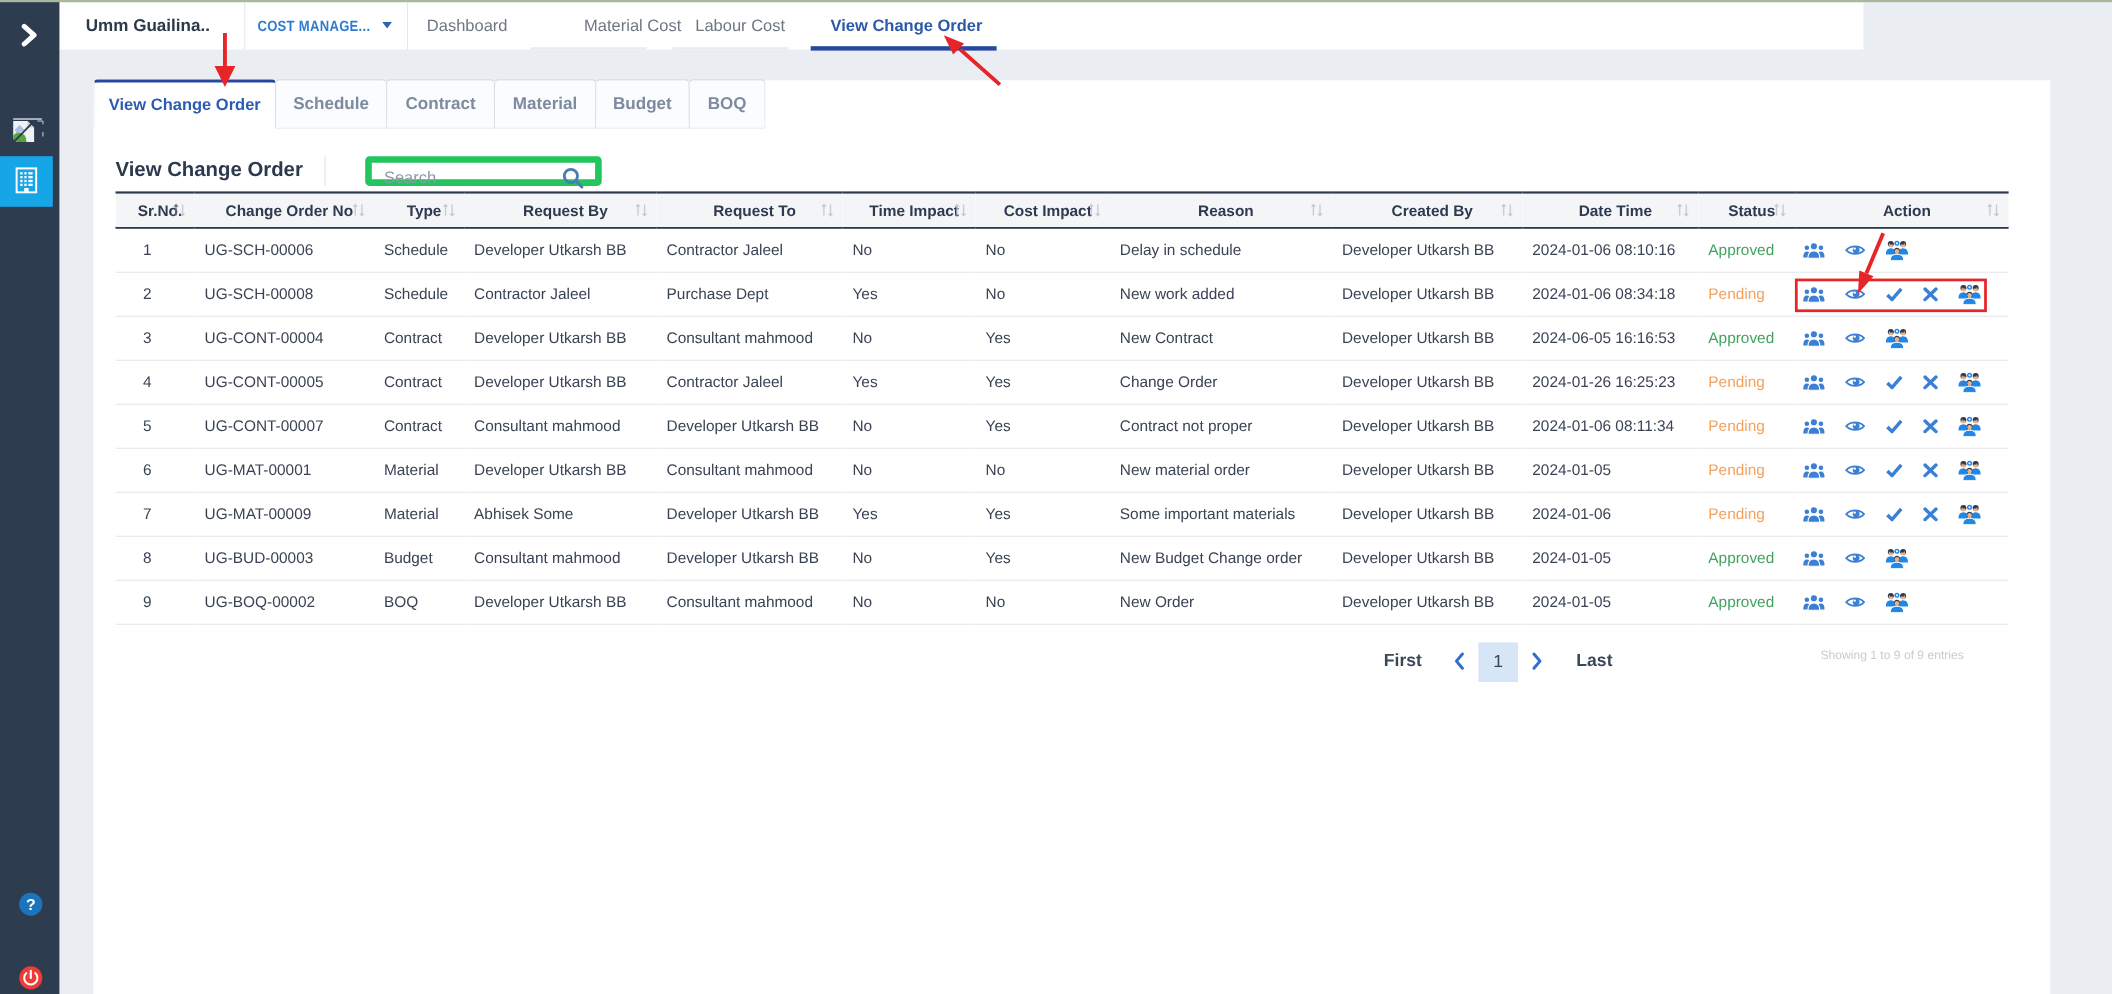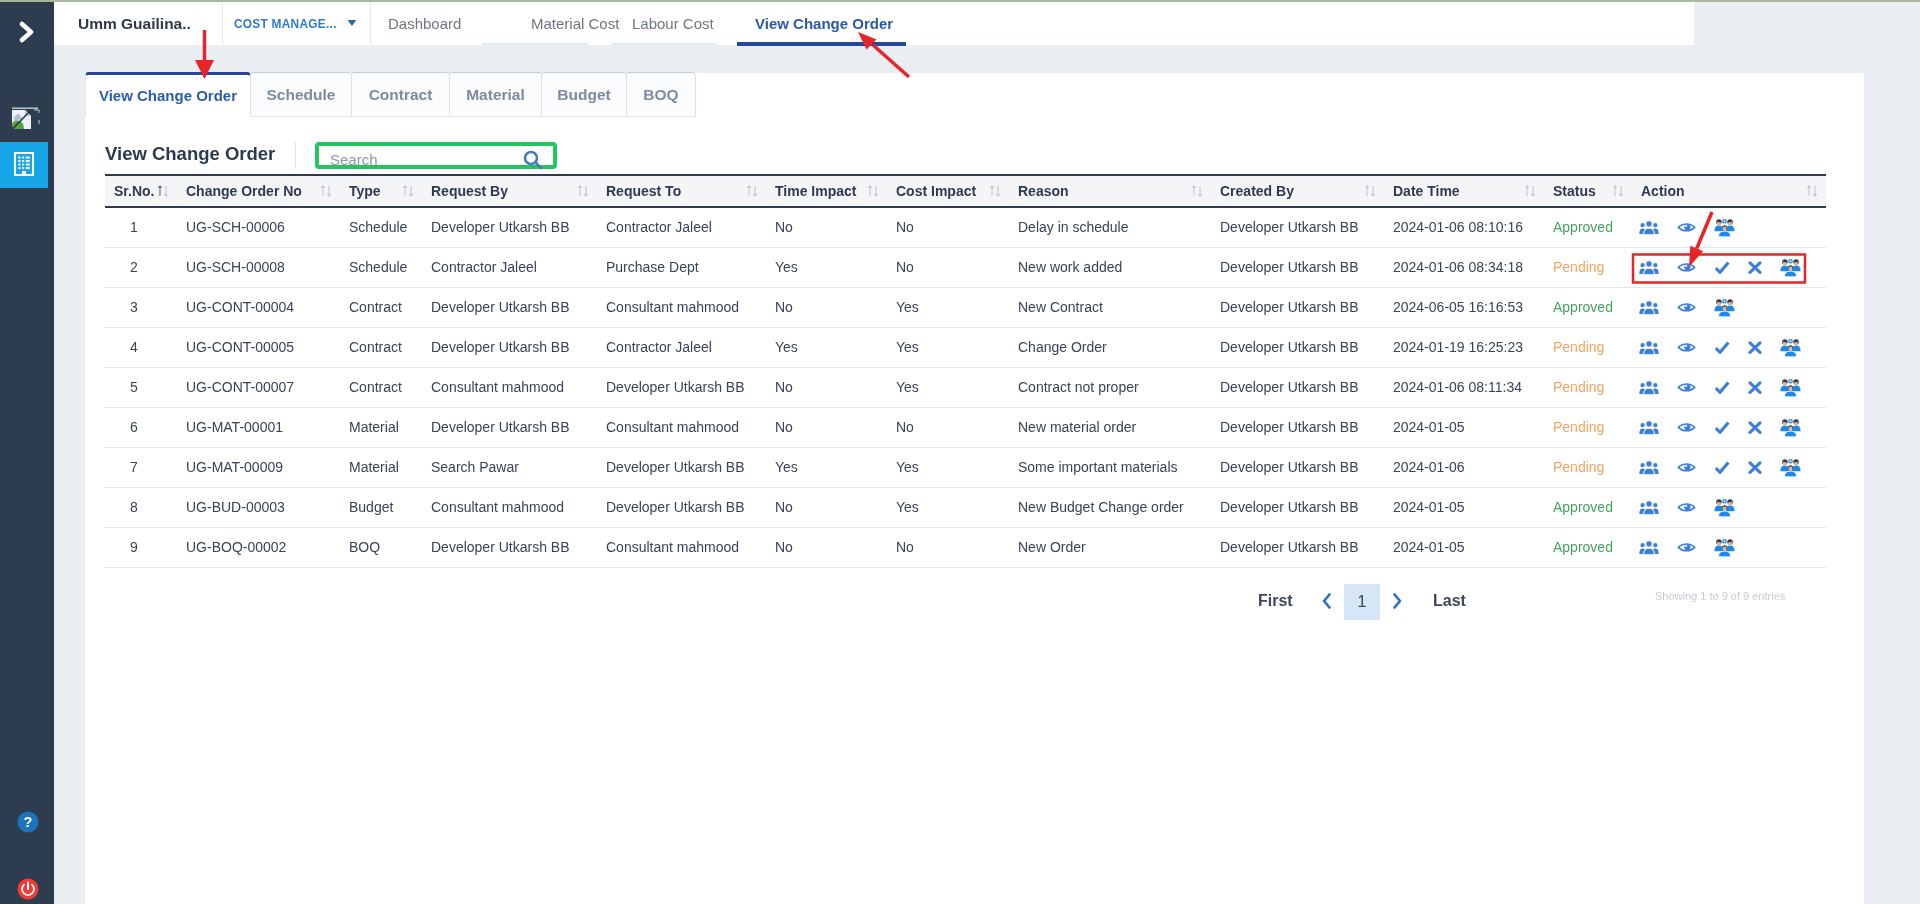--- a/index.html
+++ b/index.html
@@ -29,27 +29,27 @@
   .card { left:85px; top:73px; width:1779px; height:831px; background:#ffffff; z-index:1; }
 
   
   .tabs { left:85px; top:72px; height:45px; z-index:5; display:flex; }
   .tab { height:45px; background:#fbfcfd; border:1px solid #dbdfe5; border-top:1px solid #c8ccd4; border-radius:4px 4px 0 0; color:#7d8a9f; font-weight:bold; font-size:15.5px; text-align:center; line-height:43px; border-bottom:1px solid #e2e5e9; margin-left:-1px; }
   .tab.active { background:#ffffff; border-top:3px solid #27479e; border-left:1px solid #e3e6ea; border-right:1px solid #e3e6ea; border-bottom:none; color:#2b5cb0; line-height:41px; margin-left:0; font-size:15px; }
 
   
   .pagetitle { left:105px; top:143px; font-size:18.5px; font-weight:bold; color:#2c3a4e; z-index:6; }
   .tdiv { left:295px; top:142px; width:1px; height:27px; background:#dee2e7; z-index:6; }
-  .search { left:315px; top:142px; width:242px; height:27px; border:4px solid #22c55e; border-radius:4px; z-index:6; background:#fff; }
+  .search { left:332px; top:142px; width:215px; height:27px; border:6px solid #22c55e; border-radius:4px; z-index:6; background:#fff; }
   .search .ph { position:absolute; left:11px; top:5px; font-size:15px; color:#8d98a8; }
   .search svg { position:absolute; right:7px; top:2px; }
 
   
   table.dt { position:absolute; left:105px; top:174px; width:1721px; border-collapse:collapse; z-index:6; table-layout:fixed; }
-  table.dt thead th { background:#f4f5f7; border-top:2px solid #2f3a4e; border-bottom:2px solid #2f3a4e; height:32px; font-size:14px; font-weight:bold; color:#2e3a50; text-align:left; padding:0 0 0 9px; position:relative; }
+  table.dt thead th { background:#f4f5f7; border-top:2px solid #2f3a4e; border-bottom:2px solid #2f3a4e; height:32px; font-size:14px; font-weight:bold; color:#2e3a50; text-align:center; padding:0 0 0 9px; position:relative; }
   table.dt td { height:40px; font-size:14px; color:#3a4354; border-bottom:1px solid #e5e7ea; padding:0 0 0 9px; }
   table.dt td.c { text-align:center; padding:0 14px 0 0; }
   table.dt td.approved { color:#44a25f; }
   table.dt td.pending { color:#f2a360; }
   .sort { position:absolute; top:7px; }
   .icons { display:flex; align-items:center; gap:18px; }
   .icons > span { display:inline-flex; }
 
   
   .pgitem { position:absolute; font-size:16px; color:#3b4859; font-weight:bold; z-index:6; }
@@ -412,21 +412,21 @@
 <tr>
         <td class="c">4</td>
         <td>UG-CONT-00005</td>
         <td>Contract</td>
         <td>Developer Utkarsh BB</td>
         <td>Contractor Jaleel</td>
         <td>Yes</td>
         <td>Yes</td>
         <td>Change Order</td>
         <td>Developer Utkarsh BB</td>
-        <td>2024-01-19 16:25:23</td>
+        <td>2024-01-26 16:25:23</td>
         <td class="pending">Pending</td>
         <td style="padding-left:7px">
           <div class="icons">
             <span>
               <svg width="20" height="15" viewBox="0 0 20 15">
                 <g fill="#3c7fd4">
                   <circle cx="3.6" cy="5.2" r="2.1"></circle>
                   <path d="M0.3 14 Q0.3 8.6 3.6 8.6 Q6.9 8.6 6.9 14 Z"></path>
                   <circle cx="16.4" cy="5.2" r="2.1"></circle>
                   <path d="M13.1 14 Q13.1 8.6 16.4 8.6 Q19.7 8.6 19.7 14 Z"></path>
@@ -598,21 +598,21 @@
                 <path d="M4.4 18.8 Q4.4 13.1 10.5 13.1 Q16.6 13.1 16.6 18.8 Z" fill="#1f87e8" stroke="#ffffff" stroke-width="0.8"></path>
               </svg>
             </span>
           </div>
         </td>
       </tr>
 <tr>
         <td class="c">7</td>
         <td>UG-MAT-00009</td>
         <td>Material</td>
-        <td>Search Pawar</td>
+        <td>Abhisek Some</td>
         <td>Developer Utkarsh BB</td>
         <td>Yes</td>
         <td>Yes</td>
         <td>Some important materials</td>
         <td>Developer Utkarsh BB</td>
         <td>2024-01-06</td>
         <td class="pending">Pending</td>
         <td style="padding-left:7px">
           <div class="icons">
             <span>

